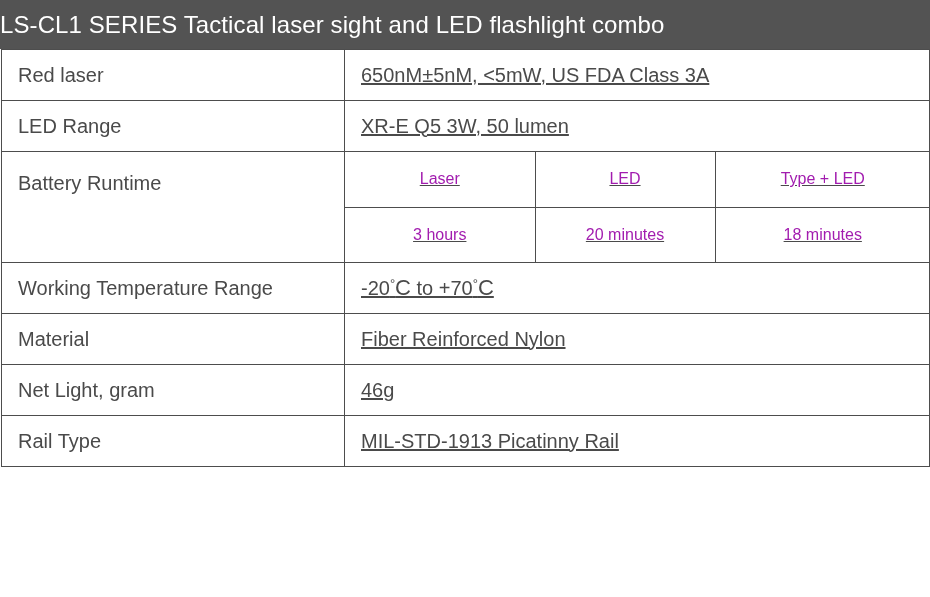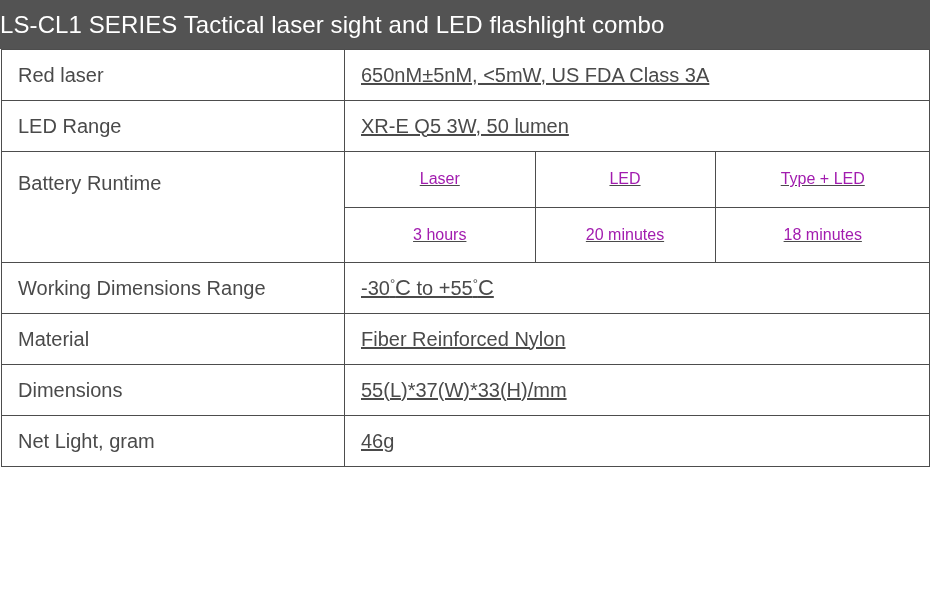--- a/index.html
+++ b/index.html
@@ -156,38 +156,38 @@
                 <td class="rt-col-1">3 hours</td>
                 <td class="rt-col-2">20 minutes</td>
                 <td class="rt-col-3">18 minutes</td>
               </tr>
             </tbody>
           </table>
         </td>
       </tr>
 
       <tr>
-        <td class="label-cell">Working Dimensions Range</td>
+        <td class="label-cell">Working Temperature Range</td>
         <td class="value-cell">
-          <span>-30</span><span class="deg">°</span><span class="cel">C</span><span> to +55</span><span class="deg">°</span><span class="cel">C</span>
+          <span>-20</span><span class="deg">°</span><span class="cel">C</span><span> to +70</span><span class="deg">°</span><span class="cel">C</span>
         </td>
       </tr>
 
       <tr>
         <td class="label-cell">Material</td>
         <td class="value-cell">Fiber Reinforced Nylon</td>
       </tr>
 
-      <tr>
-        <td class="label-cell">Dimensions</td>
-        <td class="value-cell">55(L)*37(W)*33(H)/mm</td>
-      </tr>
 
       <tr>
         <td class="label-cell">Net Light, gram</td>
         <td class="value-cell">46g</td>
       </tr>
 
+      <tr>
+        <td class="label-cell">Rail Type</td>
+        <td class="value-cell">MIL-STD-1913 Picatinny Rail</td>
+      </tr>
 
     </tbody>
   </table>
 
 </div>
 
 </body></html>

